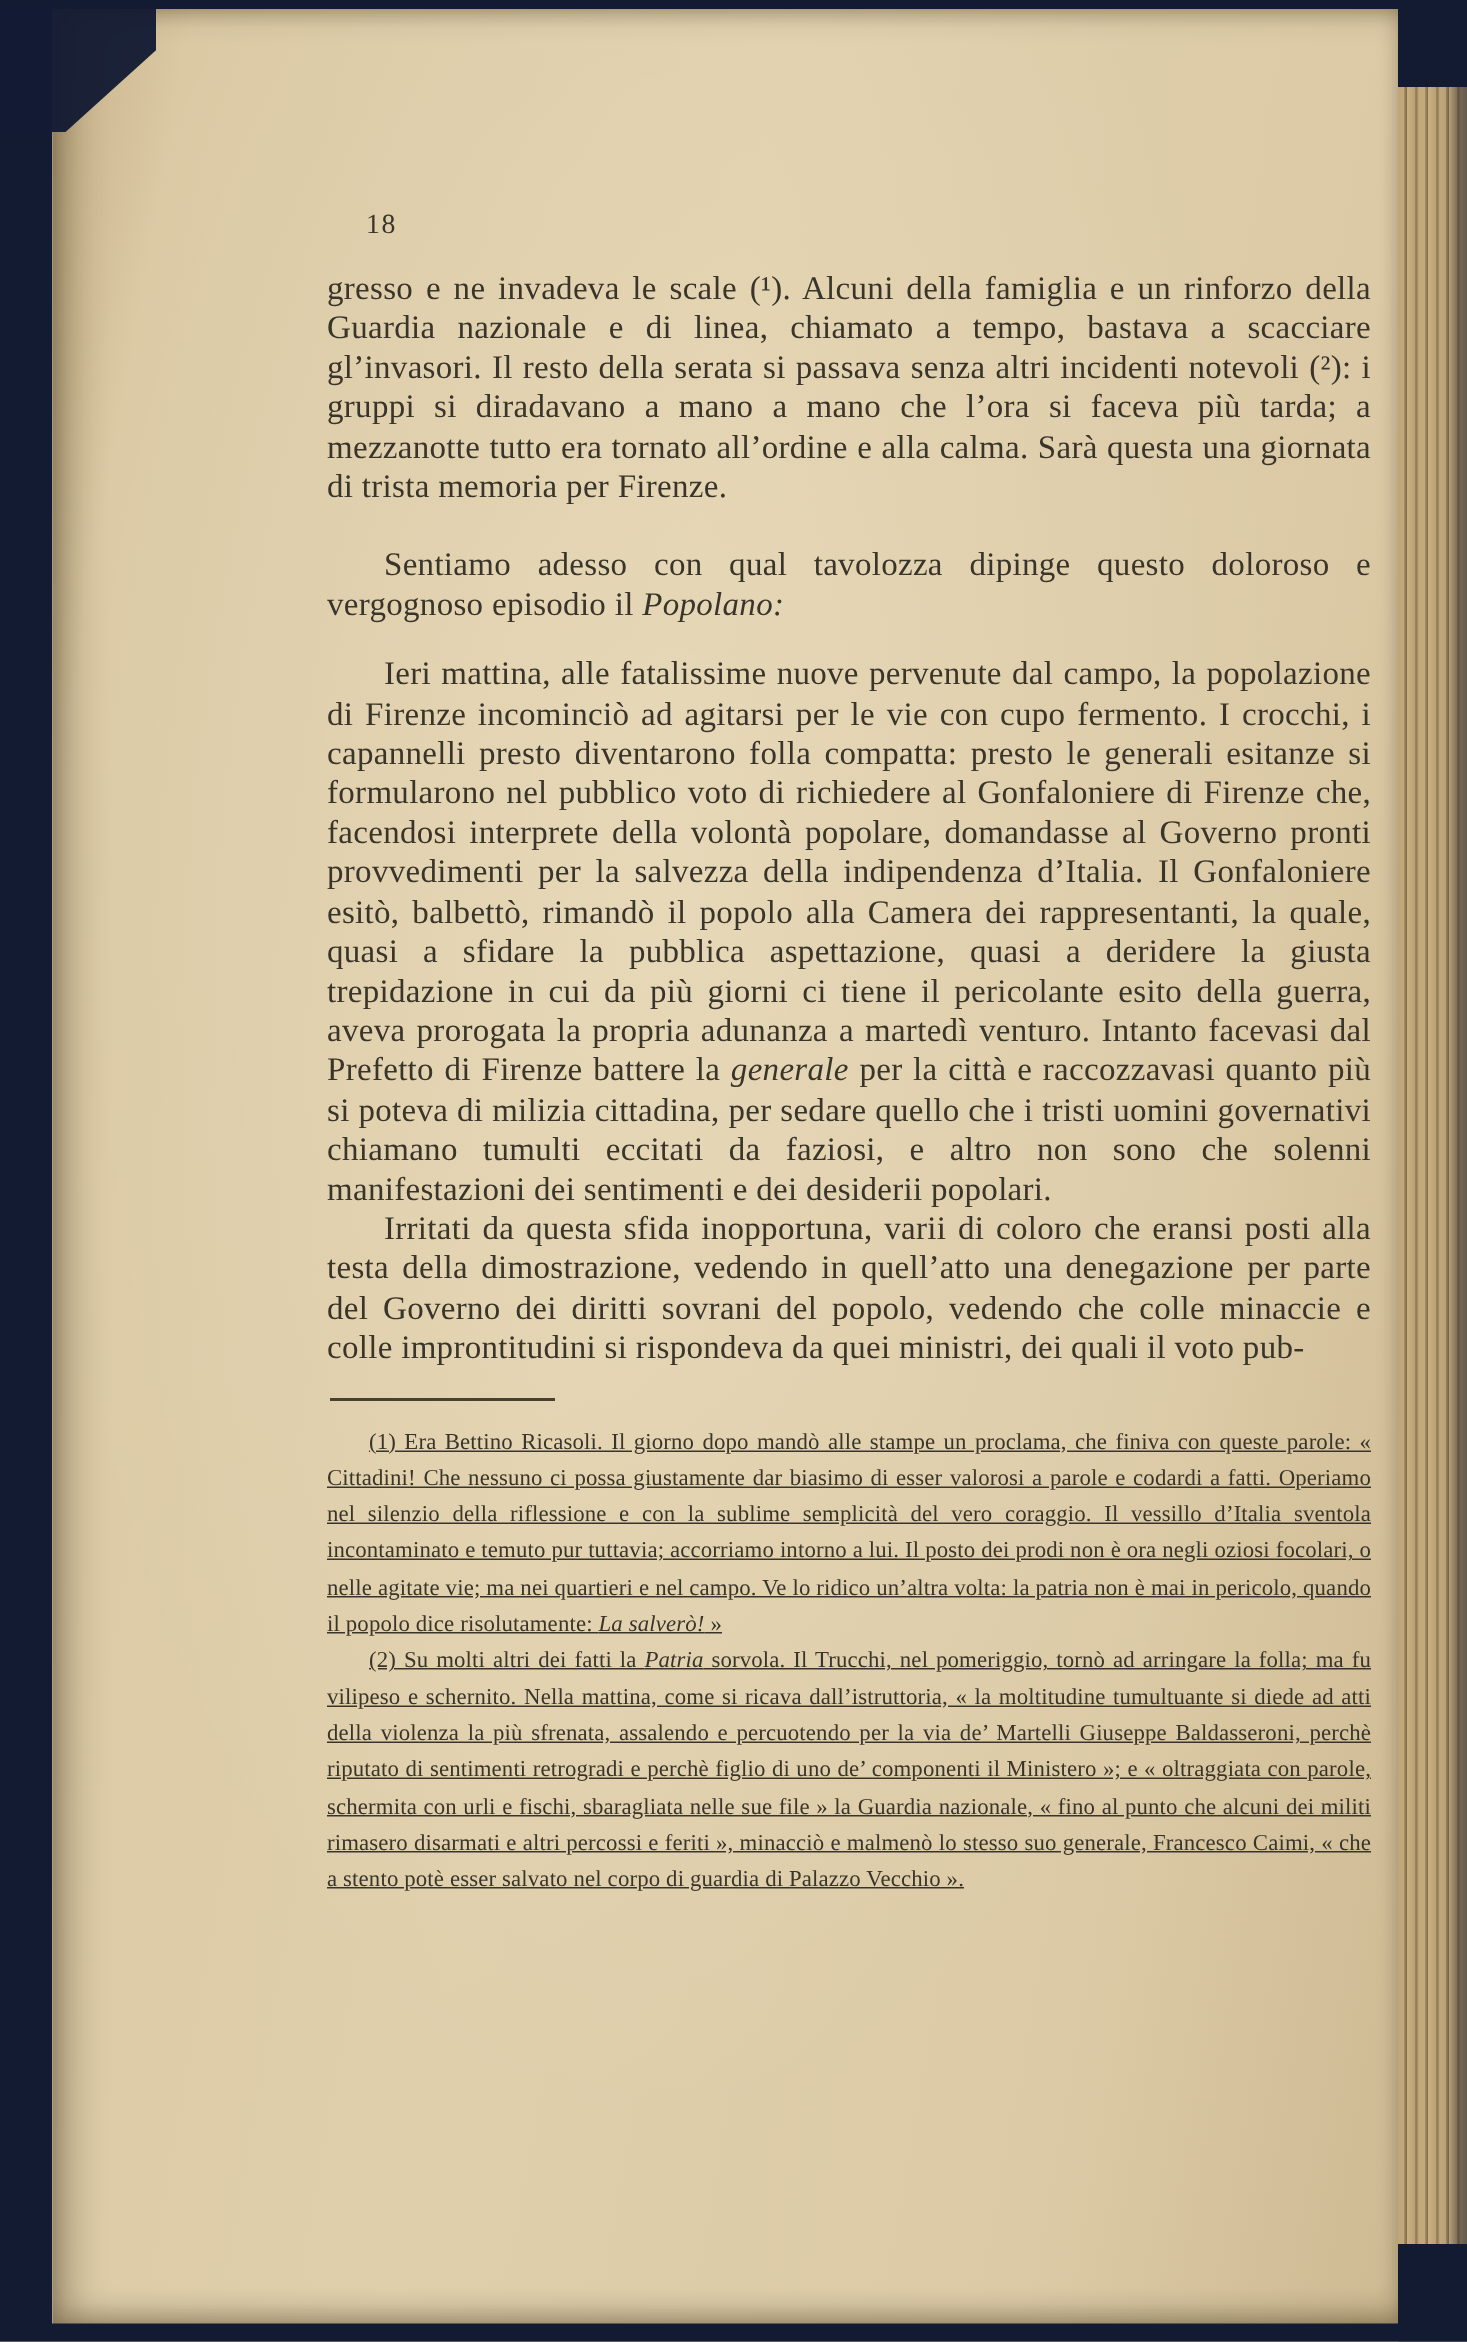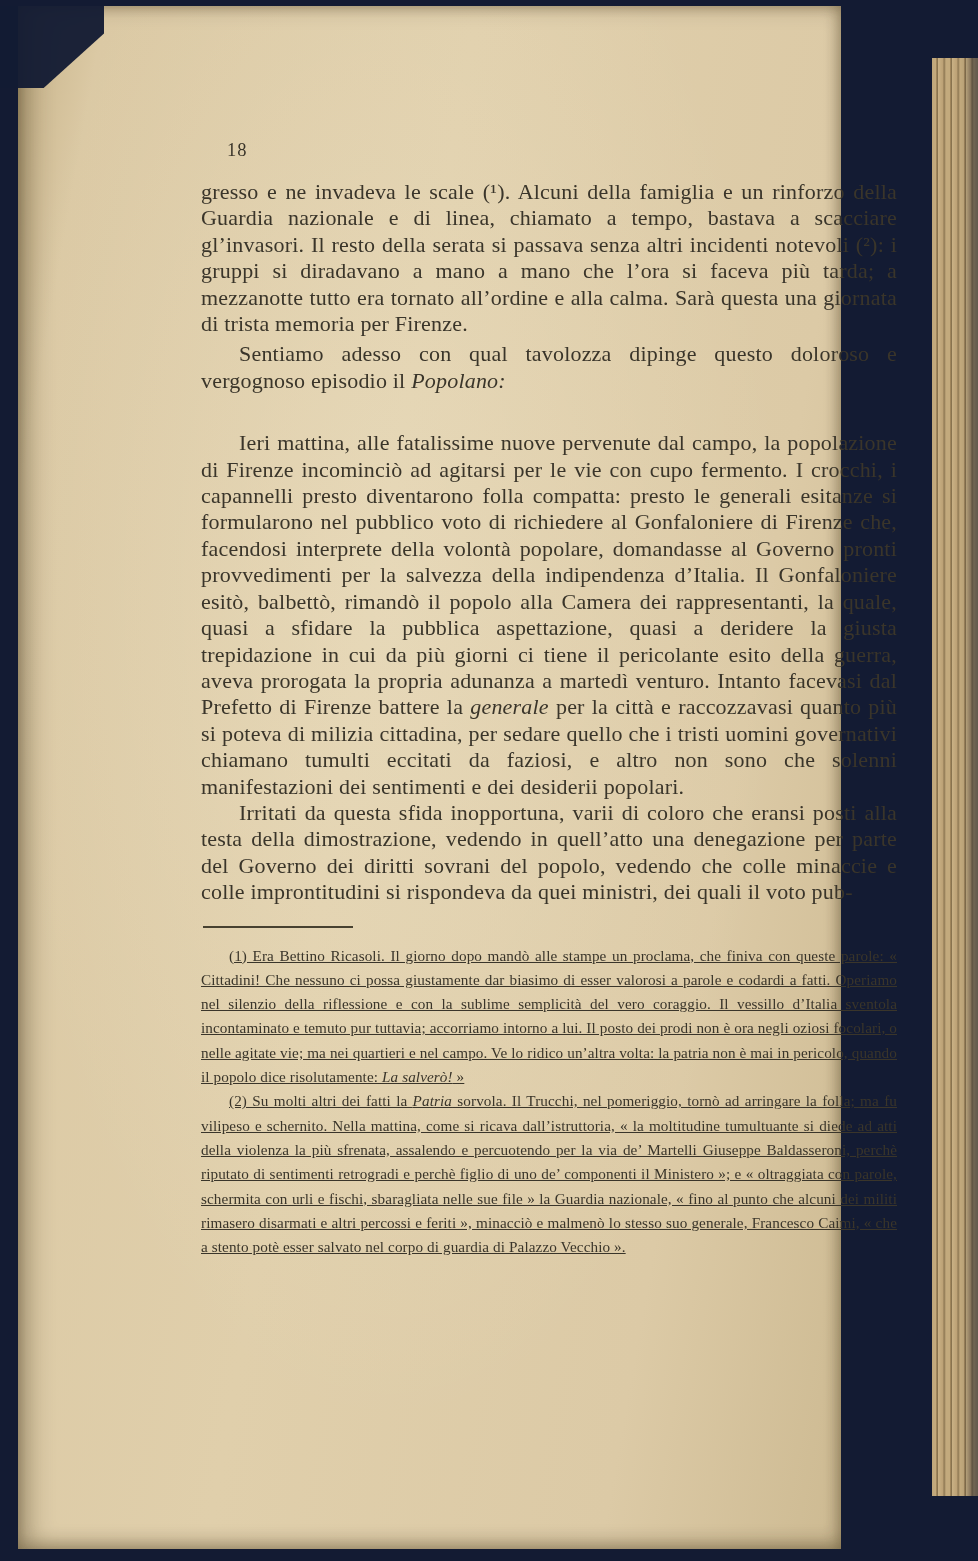--- a/index.html
+++ b/index.html
@@ -3,21 +3,21 @@
 <meta charset="utf-8">
 <style>
   html, body { margin: 0; padding: 0; }
   body {
     width: 978px; height: 1561px;
     position: relative; overflow: hidden;
     background: var(--backdrop, #131b33);
     font-family: "Liberation Serif", "DejaVu Serif", serif;
   }
   .page {
-    position: absolute; left: 18px; top: 4px; width: 823px; height: 1546px;
+    position: absolute; left: 35px; top: 4px; width: 902px; height: 1546px;
     background:
       radial-gradient(ellipse at 45% 38%, rgba(255,250,232,0.22), rgba(0,0,0,0) 62%),
       linear-gradient(100deg, #c6b289 0%, #dbc9a4 8%, #e0cfab 42%, #dccaa6 78%, #cdba92 100%);
     background-color: var(--paper, #dccaa6);
     box-shadow:
       inset 12px 0 24px rgba(45,32,8,0.30),
       inset -5px 0 14px rgba(45,32,8,0.18),
       inset 0 -8px 16px rgba(45,32,8,0.16),
       inset 0 6px 10px rgba(45,32,8,0.10);
   }
@@ -49,22 +49,22 @@
     font-size: 18.5px; letter-spacing: 1px;
     margin: 0 0 18px 26px;
   }
   .body-para {
     margin: 0;
     font-size: 22px; line-height: 26.4px;
     text-align: justify;
     letter-spacing: 0.2px;
   }
   .body-para.indent { text-indent: 38px; }
-  .body-para.space-sm { margin-top: 4px; }
-  .body-para.space-lg { margin-top: 36px; }
+  .body-para.space-sm { margin-top: 26px; }
+  .body-para.space-lg { margin-top: 20px; }
 
   .footnote-sep {
     width: 150px; border: 0; border-top: 2px solid #474130;
     margin: 20px 0 0 2px;
   }
   .footnotes { margin-top: 16px; text-decoration: underline; }
   .footnote-para {
     margin: 0;
     font-size: 15.2px; line-height: 24.3px;
     text-align: justify;

